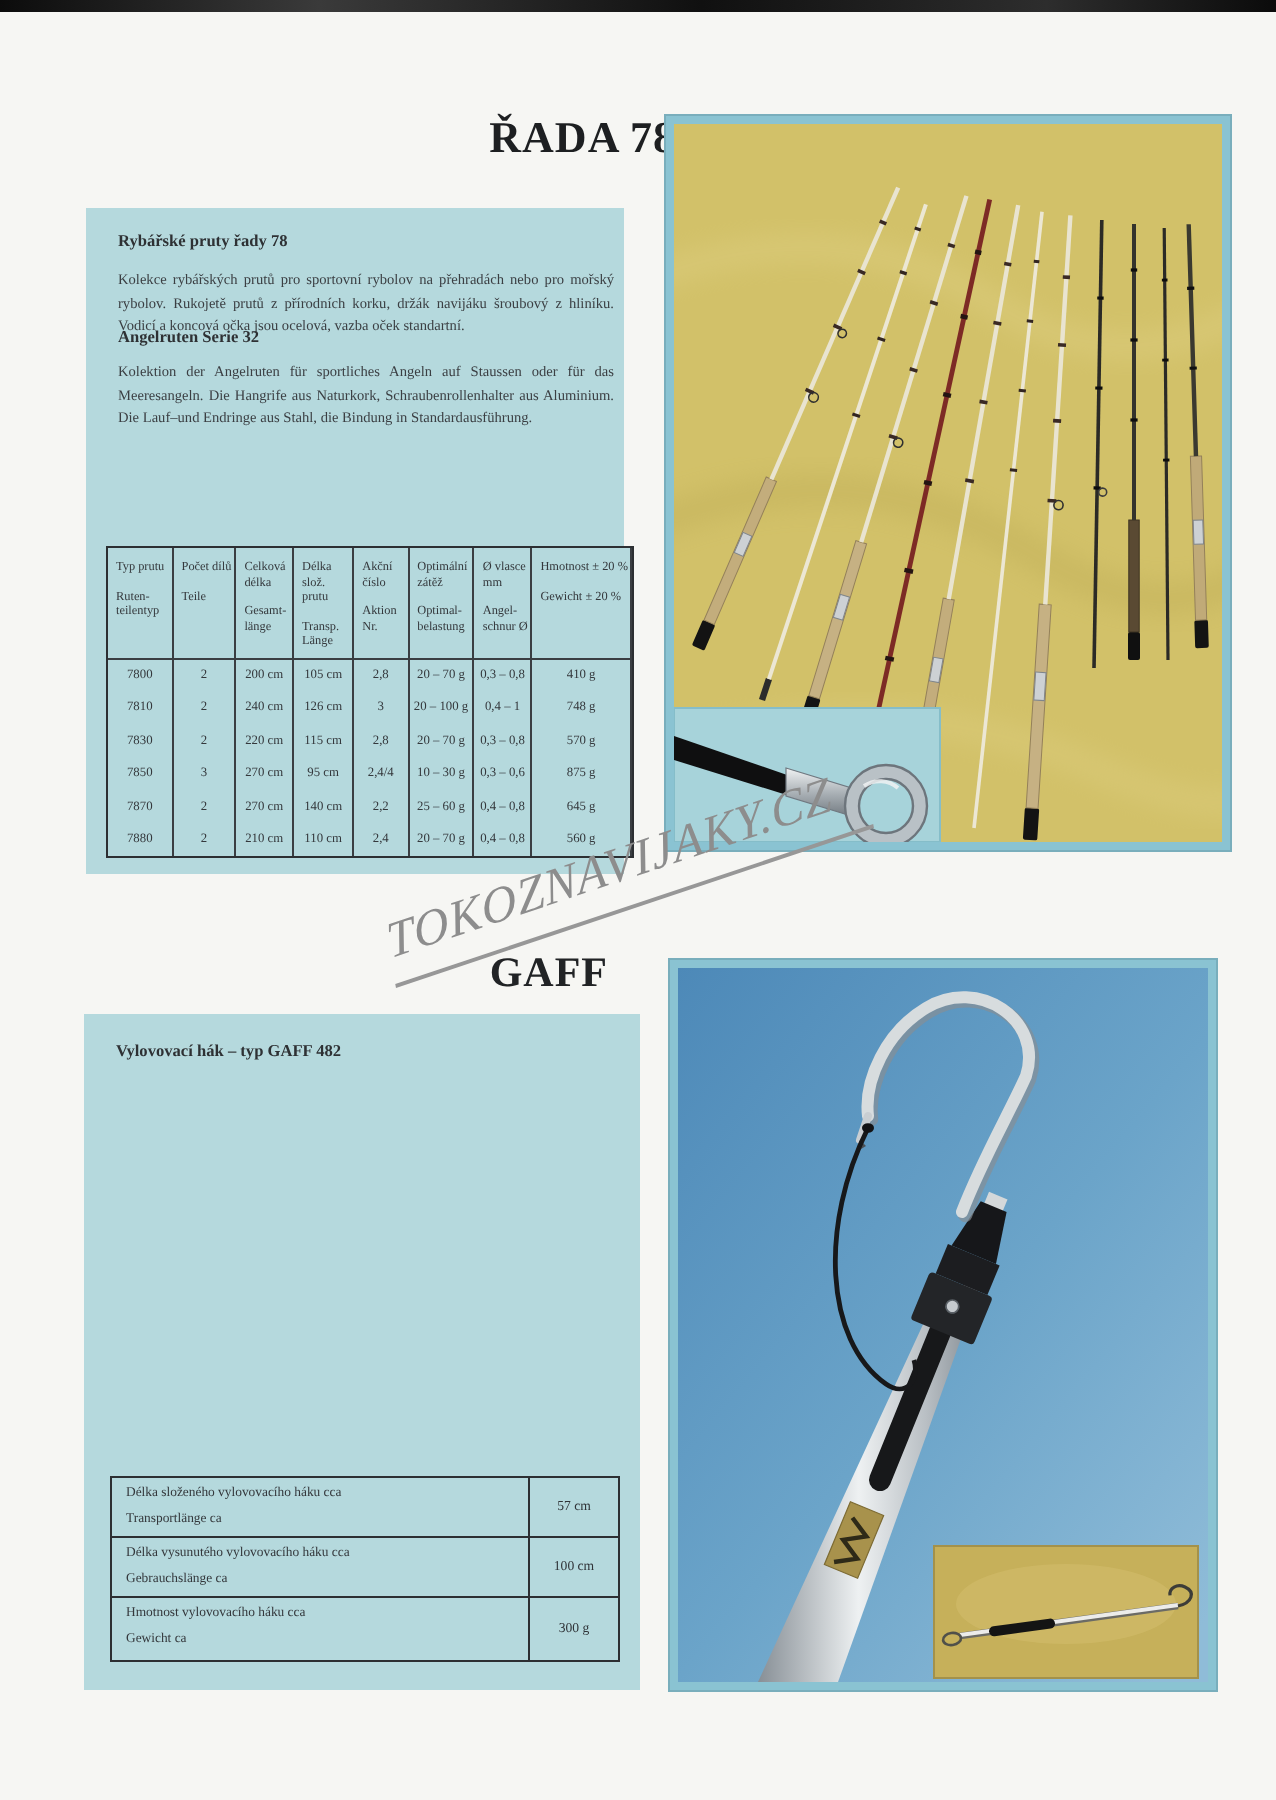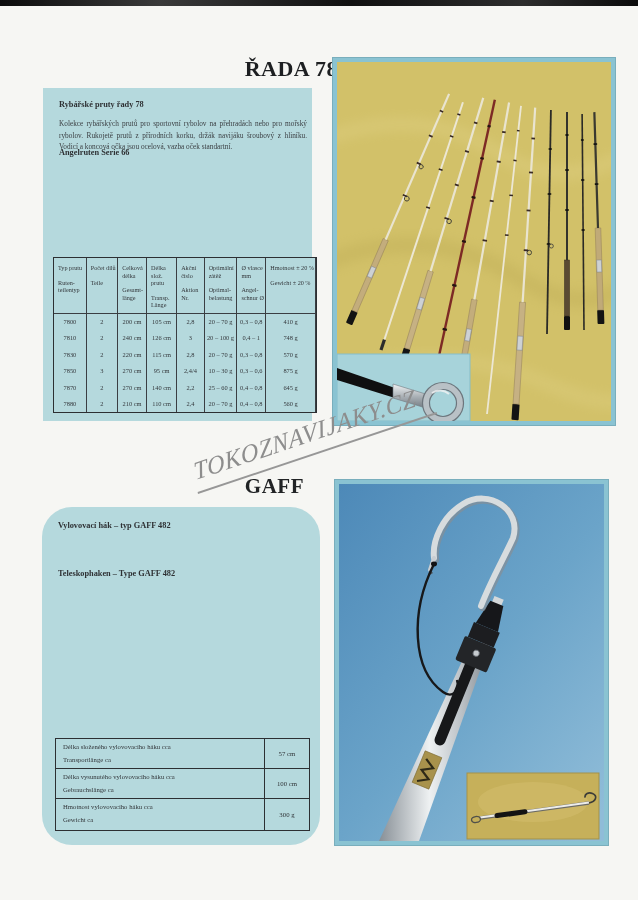--- a/index.html
+++ b/index.html
@@ -12,22 +12,22 @@
   
   .topstrip{left:0;top:0;width:638px;height:6px;
     background:linear-gradient(90deg,#0c0c0c,#3a3a3a 25%,#101010 55%,#2d2d2d 82%,#0b0b0b);}
   
   .title-series{left:226px;top:56px;width:112px;text-align:right;
     font-size:22px;font-weight:bold;letter-spacing:.5px;color:#1d1f21;}
   .title-gaff{left:210px;top:474px;width:94px;text-align:right;
     font-size:21px;font-weight:bold;letter-spacing:.5px;color:#212325;}
   
   .panel{position:absolute;background:#b5d9dd;}
-  .p1{left:43px;top:88px;width:269px;height:333px;}
-  .p2{left:42px;top:507px;width:278px;height:338px;border-radius:30px;}
+  .p1{left:43px;top:104px;width:269px;height:333px;}
+  .p2{left:42px;top:507px;width:278px;height:338px;}
   .ph{position:absolute;left:16px;width:248px;font-size:8.3px;font-weight:bold;color:#2e3134;}
   .pb{position:absolute;left:16px;width:248px;font-size:7.3px;line-height:11.5px;
       color:#3b3f43;text-align:justify;}
   
   .t1{position:absolute;left:10px;top:169px;width:262px;
       display:grid;grid-template-columns:12.5% 12% 11% 11.5% 10.5% 12.5% 11% 19%;
       border:1.4px solid #2c2f32;background:#b5d9dd;}
   .t1 .hc{height:56px;border-right:.9px solid #3a3e42;border-bottom:.9px solid #3a3e42;
       padding:6px 0 0 4px;box-sizing:border-box;}
   .t1 .hcs,.t1 .hde{font-size:6.2px;line-height:7.6px;color:#34383c;}
@@ -62,21 +62,22 @@
 
 <div id="page">
 
   <div class="abs topstrip"></div>
 
   <div class="abs title-series">ŘADA 78</div>
 
   <div class="panel p1">
     <div class="ph" style="top:12px">Rybářské pruty řady 78</div>
     <div class="pb" style="top:30px">Kolekce rybářských prutů pro sportovní rybolov na přehradách nebo pro mořský rybolov. Rukojetě prutů z přírodních korku, držák navijáku šroubový z hliníku. Vodicí a koncová očka jsou ocelová, vazba oček standartní.</div>
-    <div class="ph" style="top:60px">Angelruten Serie 66</div>
+    <div class="ph" style="top:60px">Angelruten Serie 32</div>
+    <div class="pb" style="top:76px">Kolektion der Angelruten für sportliches Angeln auf Staussen oder für das Meeresangeln. Die Hangrife aus Naturkork, Schraubenrollenhalter aus Aluminium. Die Lauf–und Endringe aus Stahl, die Bindung in Standardausführung.</div>
 
     <div class="t1">
       <div class="rw">
         
           <div class="hc">
             <div class="hcs">Typ prutu</div>
             <div class="hde">Ruten- teilentyp</div>
           </div>
         
           <div class="hc">
@@ -336,21 +337,20 @@
       </g>
     </svg>
   </div>
 
   <div class="abs watermark">TOKOZNAVIJAKY.CZ</div>
 
   <div class="abs title-gaff">GAFF</div>
 
   <div class="panel p2">
     <div class="ph" style="top:14px">Vylovovací hák – typ GAFF 482</div>
-    <div class="ph" style="top:62px">Teleskophaken – Type GAFF 482</div>
 
     <div class="t2">
 
         <div class="r">
           <div class="lab">
             <div class="l1">Délka složeného vylovovacího háku cca</div>
             <div class="l2">Transportlänge ca</div>
           </div>
           <div class="val">57 cm</div>
         </div>

